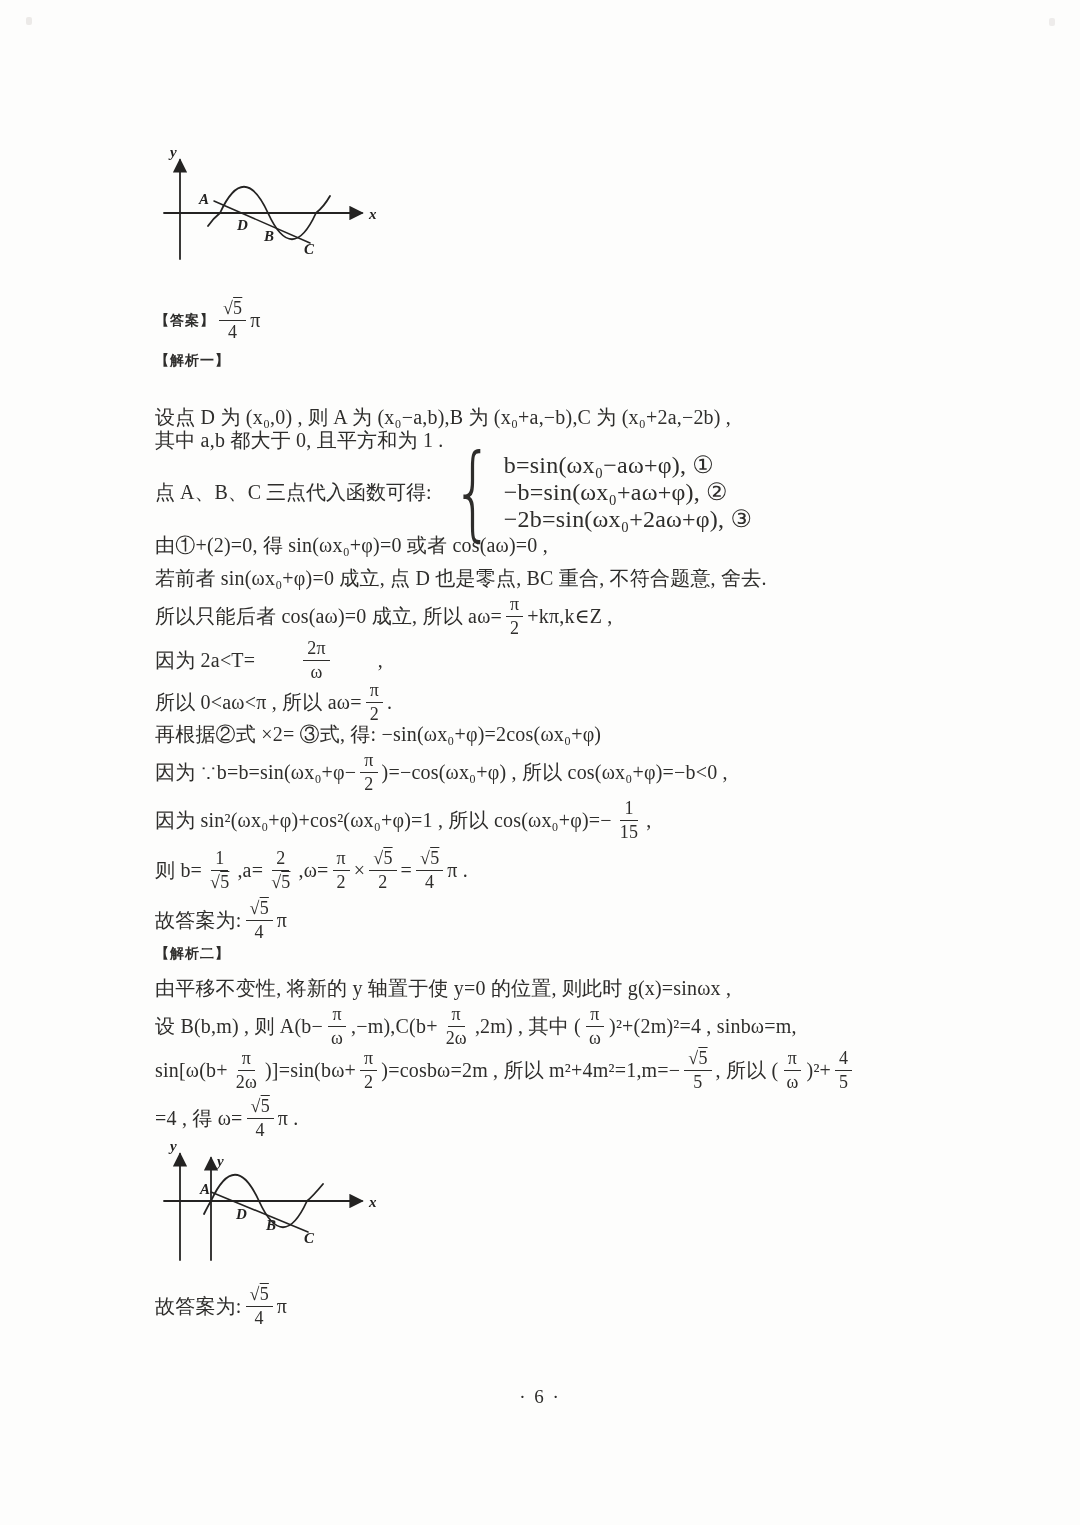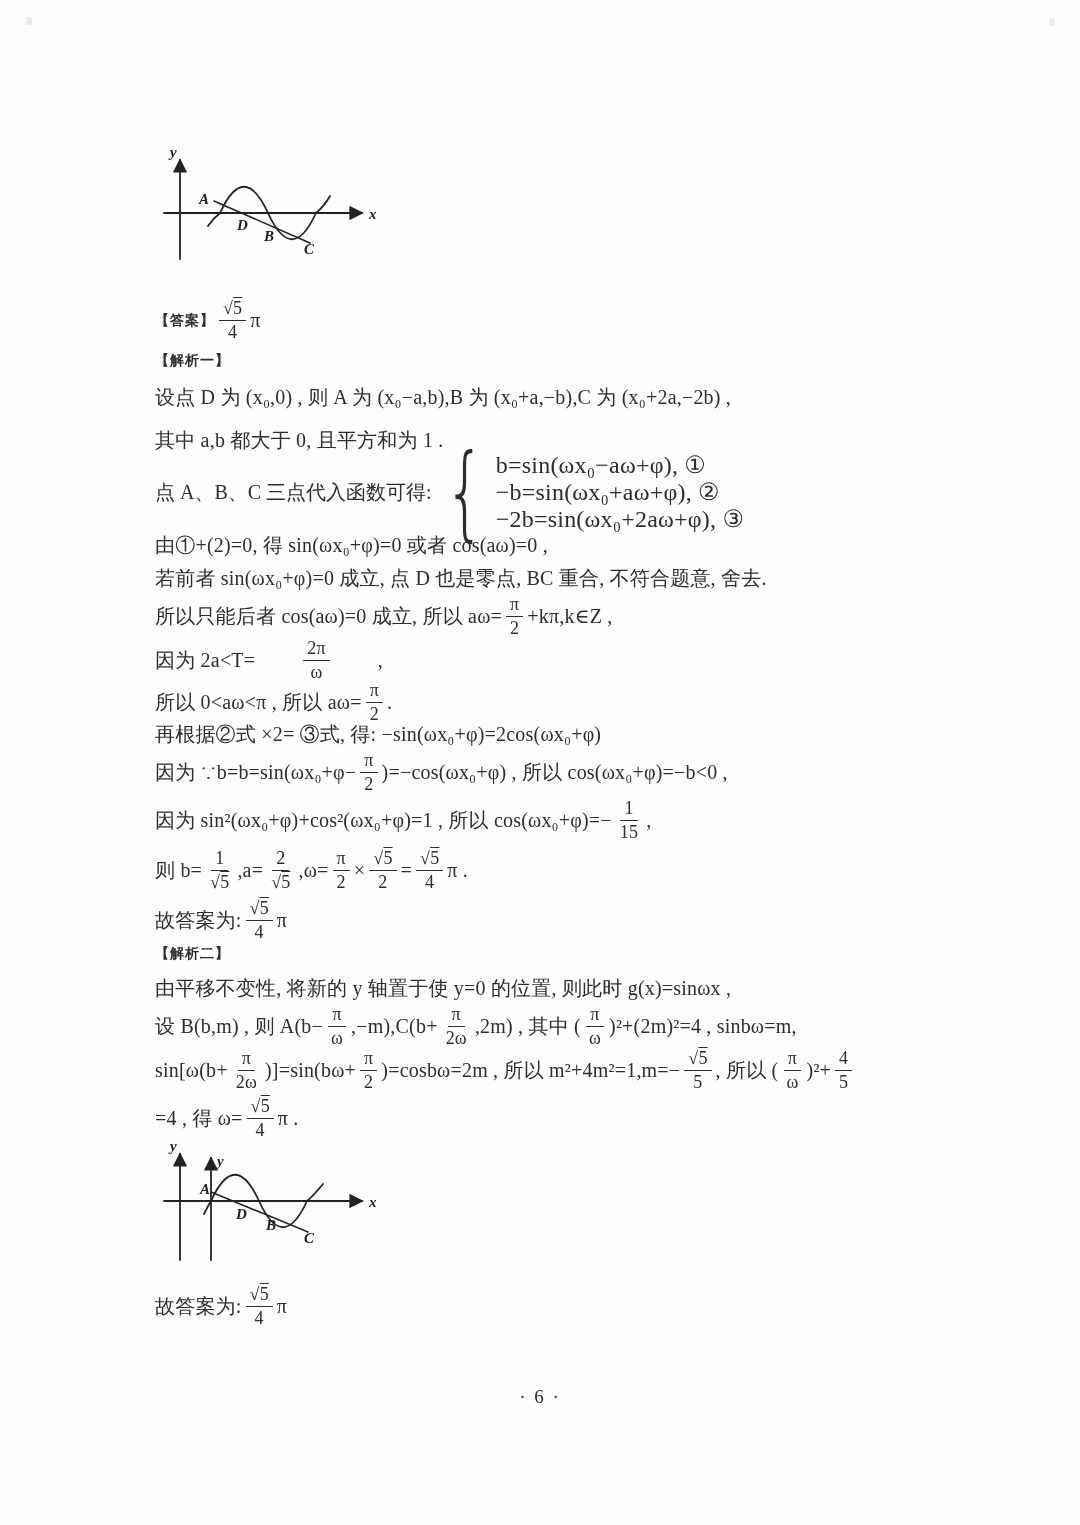--- a/index.html
+++ b/index.html
@@ -26,21 +26,21 @@
     margin:2px 4px;font-size:18px;line-height:1.18;
   }
   .frac .num{border-bottom:1.6px solid #2e2d2b;padding:0 4px 1px;}
   .frac .den{padding:1px 4px 0;}
   .ov{text-decoration:overline;}
   .sys{
     position:absolute;left:155px;
     display:flex;align-items:center;
     white-space:nowrap;font-size:20px;
   }
-  .sys-intro{margin-right:0;}
+  .sys-intro{margin-right:8px;}
   .brace{
     font-family:"DejaVu Sans",sans-serif;
     font-size:104px;font-weight:300;line-height:.9;
     transform:scaleX(.62);transform-origin:center;
     margin-right:-2px;
   }
   .sys-rows{display:flex;flex-direction:column;}
   .sys-row{font-size:24px;line-height:27px;letter-spacing:.2px;}
   .pagenum{
     position:absolute;left:0;width:100%;
@@ -85,21 +85,21 @@
       <span class="lbl">【答案】</span>
       <span class="frac">
         <span class="num">√<span class="ov">5</span></span>
         <span class="den">4</span>
       </span>
       <span class="txt">π</span>
     </div>
   <div class="ln" style="top:352px;">
       <span class="lbl">【解析一】</span>
     </div>
-  <div class="ln" style="top:385px;align-items:center;">
+  <div class="ln" style="top:405px;align-items:center;">
       <span class="txt">设点 D 为 (x₀,0) , 则 A 为 (x₀−a,b),B 为 (x₀+a,−b),C 为 (x₀+2a,−2b) ,</span>
     </div>
   <div class="ln" style="top:428px;">
       <span class="txt">其中 a,b 都大于 0, 且平方和为 1 .</span>
     </div>
 
   <div class="sys" style="top:446px;">
     <span class="sys-intro">点 A、B、C 三点代入函数可得:</span>
     <span class="brace">{</span>
     <div class="sys-rows">

